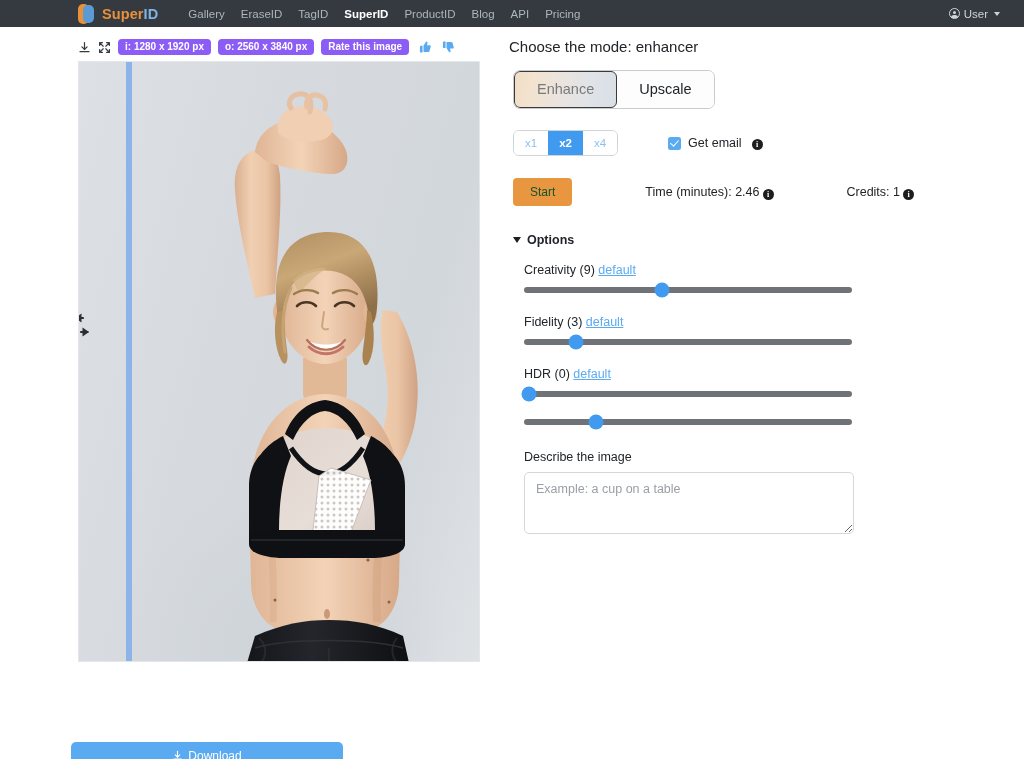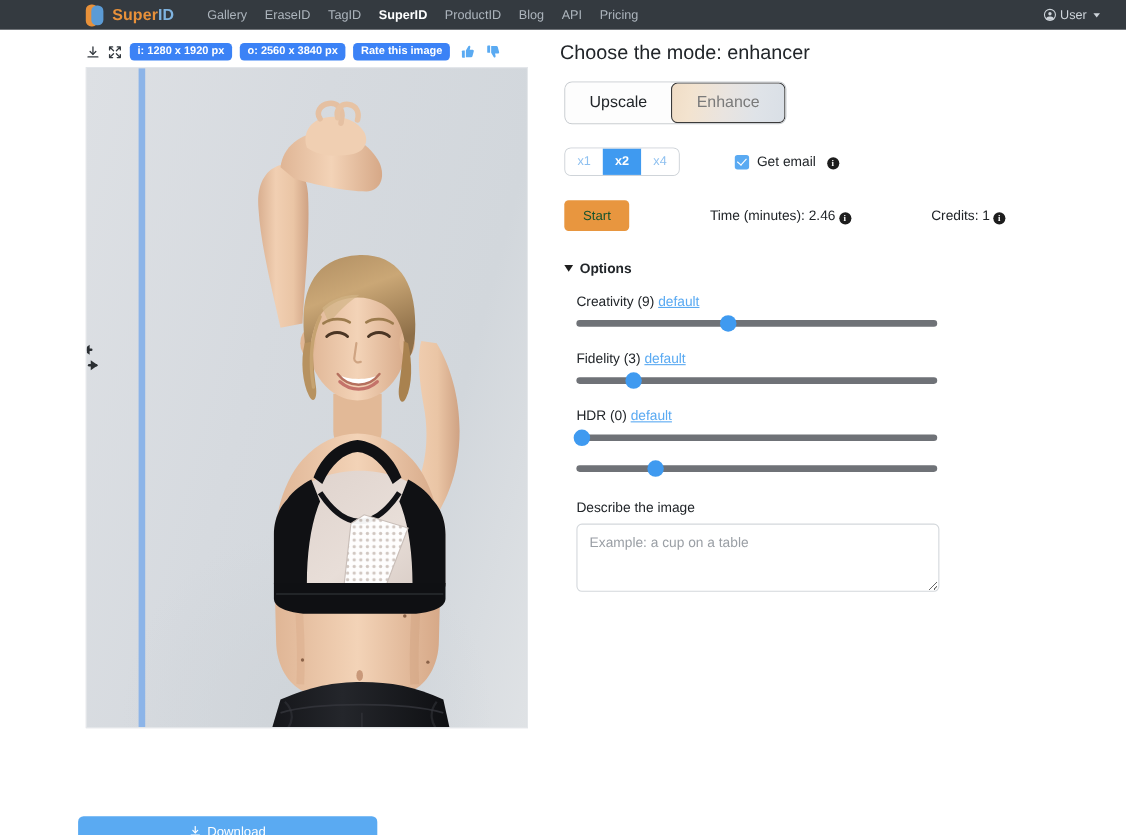--- a/index.html
+++ b/index.html
@@ -105,21 +105,21 @@
 
   .img-toolbar {
     display: flex;
     align-items: center;
     gap: 7px;
     height: 18px;
     margin-bottom: 5px;
   }
   .tb-icon { cursor: pointer; display: flex; align-items: center; }
   .badge {
-    background: #3b82f6;
+    background: #8b5cf6;
     color: #ffffff;
     font-size: 10px;
     font-weight: 700;
     border-radius: 4px;
     padding: 3px 7px;
     line-height: 1;
     white-space: nowrap;
     cursor: default;
   }
   .badge.rate { cursor: pointer; }
@@ -176,21 +176,21 @@
     align-items: center;
     justify-content: center;
     gap: 5px;
     cursor: pointer;
   }
 
   
   .right-col { flex: 1; padding-top: 11px; padding-right: 110px; }
 
   .mode-label {
-    font-size: 18px;
+    font-size: 15px;
     color: #212529;
     margin-bottom: 15px;
     margin-left: 3px;
   }
 
   .mode-toggle {
     display: inline-flex;
     border: 1px solid #c8ccd0;
     border-radius: 7px;
     overflow: hidden;
@@ -563,22 +563,22 @@
       </svg>
       <span>Download</span>
     </button>
   </div>
 
   <div class="right-col">
 
     <div class="mode-label">Choose the mode: enhancer</div>
 
     <div class="mode-toggle">
+      <button class="mode-btn enhance">Enhance</button>
       <button class="mode-btn">Upscale</button>
-      <button class="mode-btn enhance">Enhance</button>
     </div>
 
     <div class="row-scale">
       <div class="scale-group">
         <button class="scale-btn">x1</button>
         <button class="scale-btn sel">x2</button>
         <button class="scale-btn">x4</button>
       </div>
       <div class="email-wrap">
         <span class="cb"></span>

